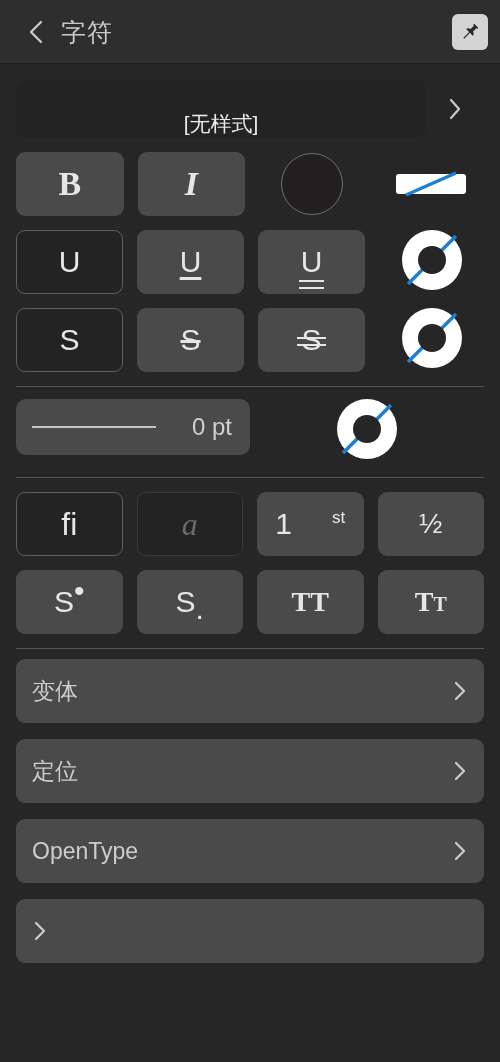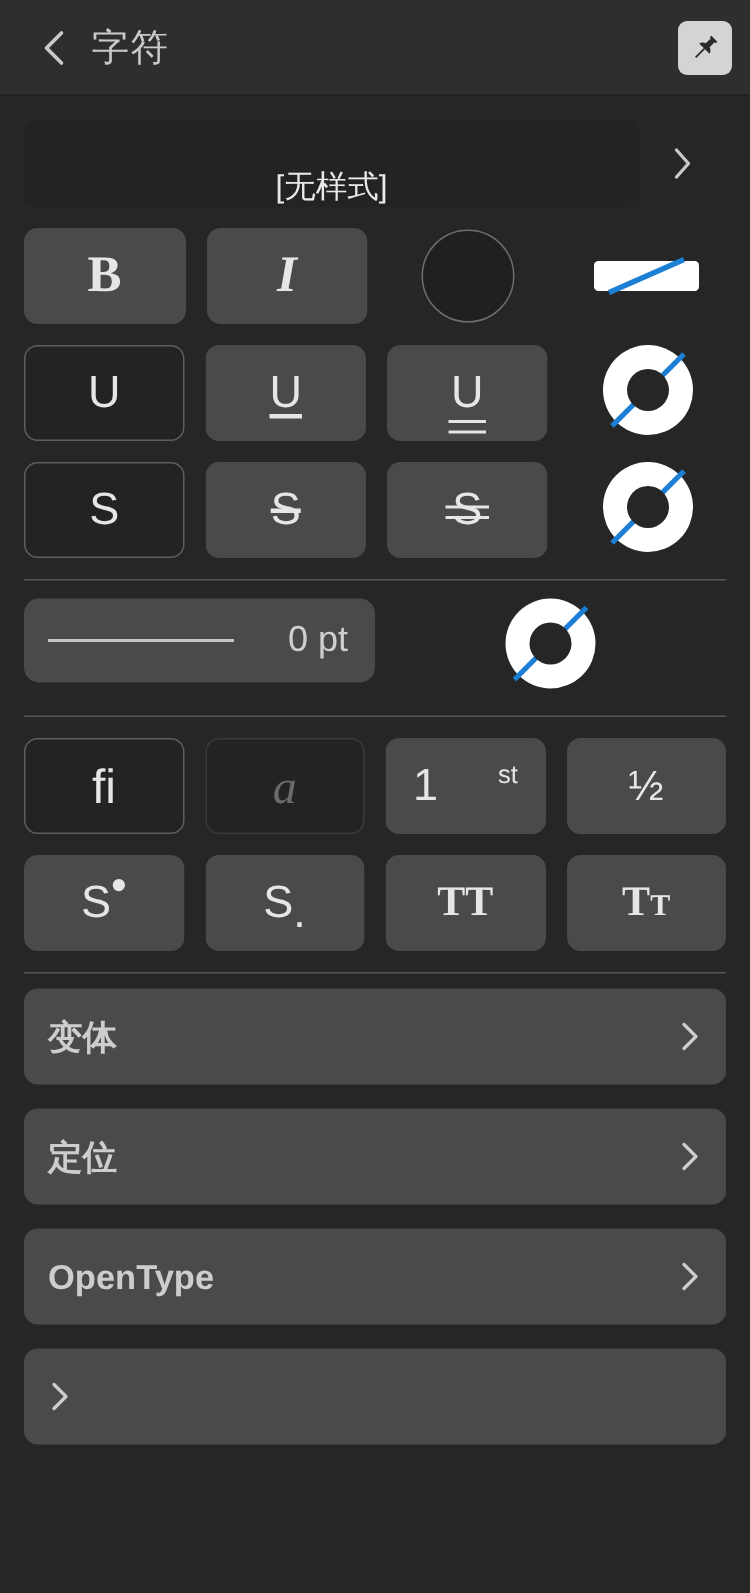--- a/index.html
+++ b/index.html
@@ -142,21 +142,21 @@
   .stroke-value {
     position: absolute; right: 18px; top: 50%; transform: translateY(-50%);
     font-size: 24px; color: #cfcfcf;
   }
 
   
   .list { padding: 10px 16px 0 16px; }
   .list-item {
     height: 64px; border-radius: 9px; background: #4a4a4a;
     display: flex; align-items: center; justify-content: space-between;
-    padding: 0 16px; margin-bottom: 16px; cursor: pointer; font-weight: bold;
+    padding: 0 16px; margin-bottom: 16px; cursor: pointer;
   }
   .list-item-label { font-size: 23px; color: #cdcdcd; }
   .list-chevron { display: flex; align-items: center; }
 
   .sec-gap-top { margin-top: 14px; }
 </style>
 </head>
 <body>
 
 <div class="panel">

